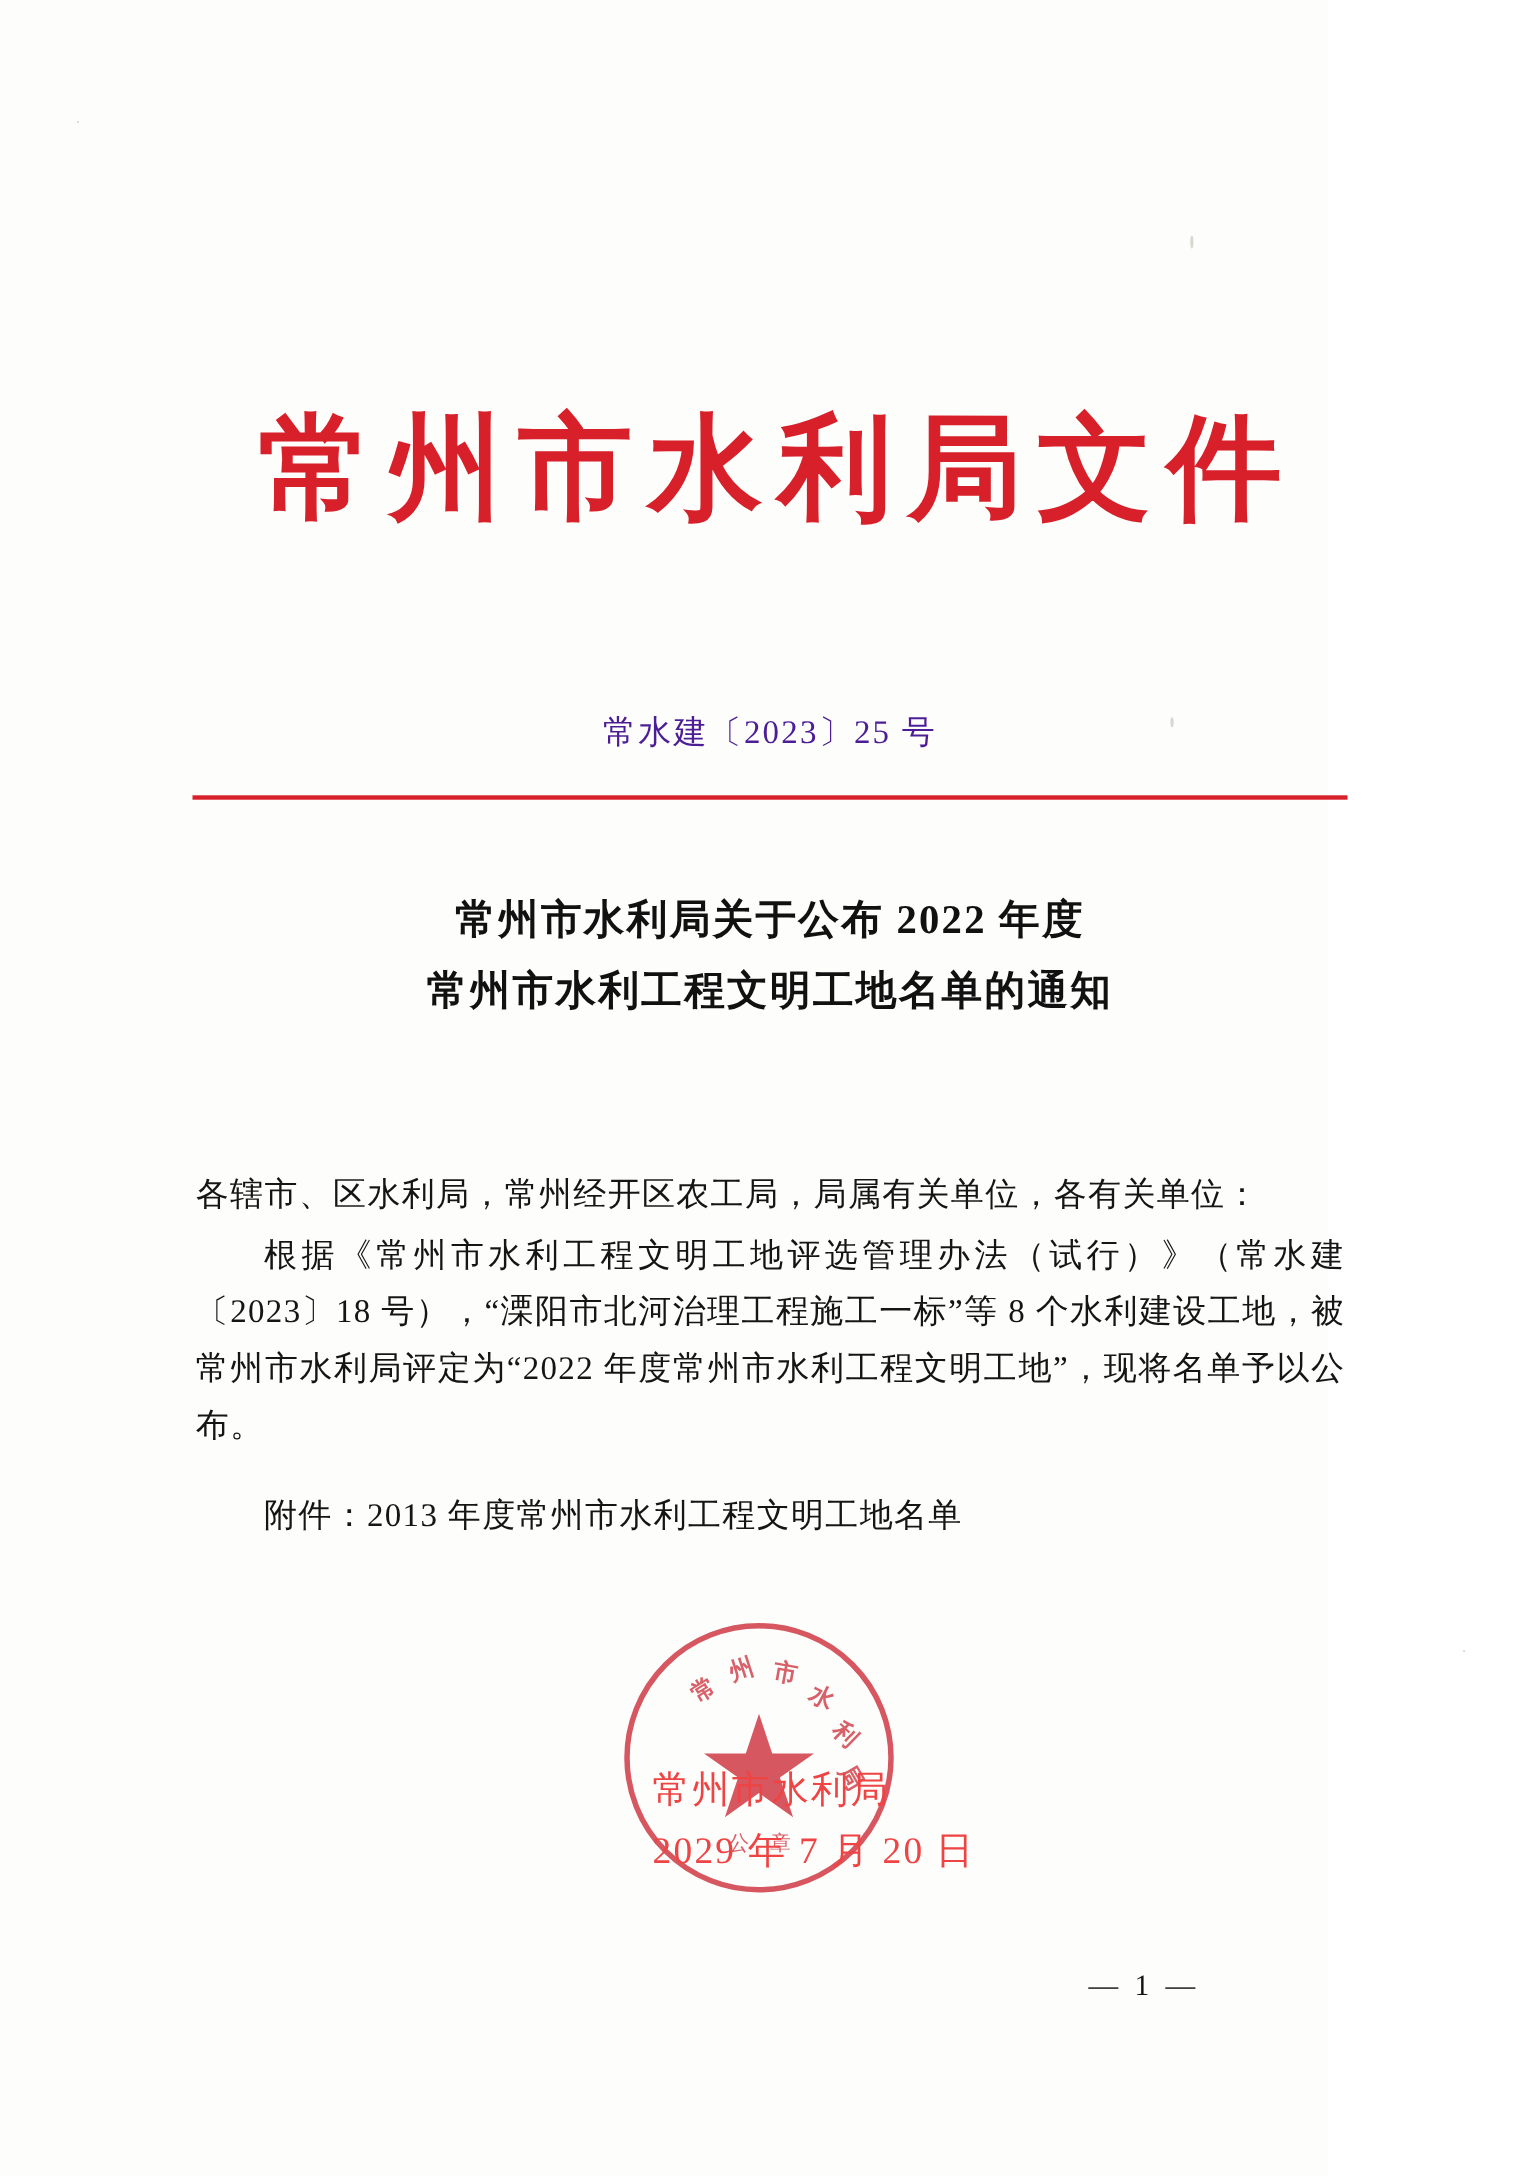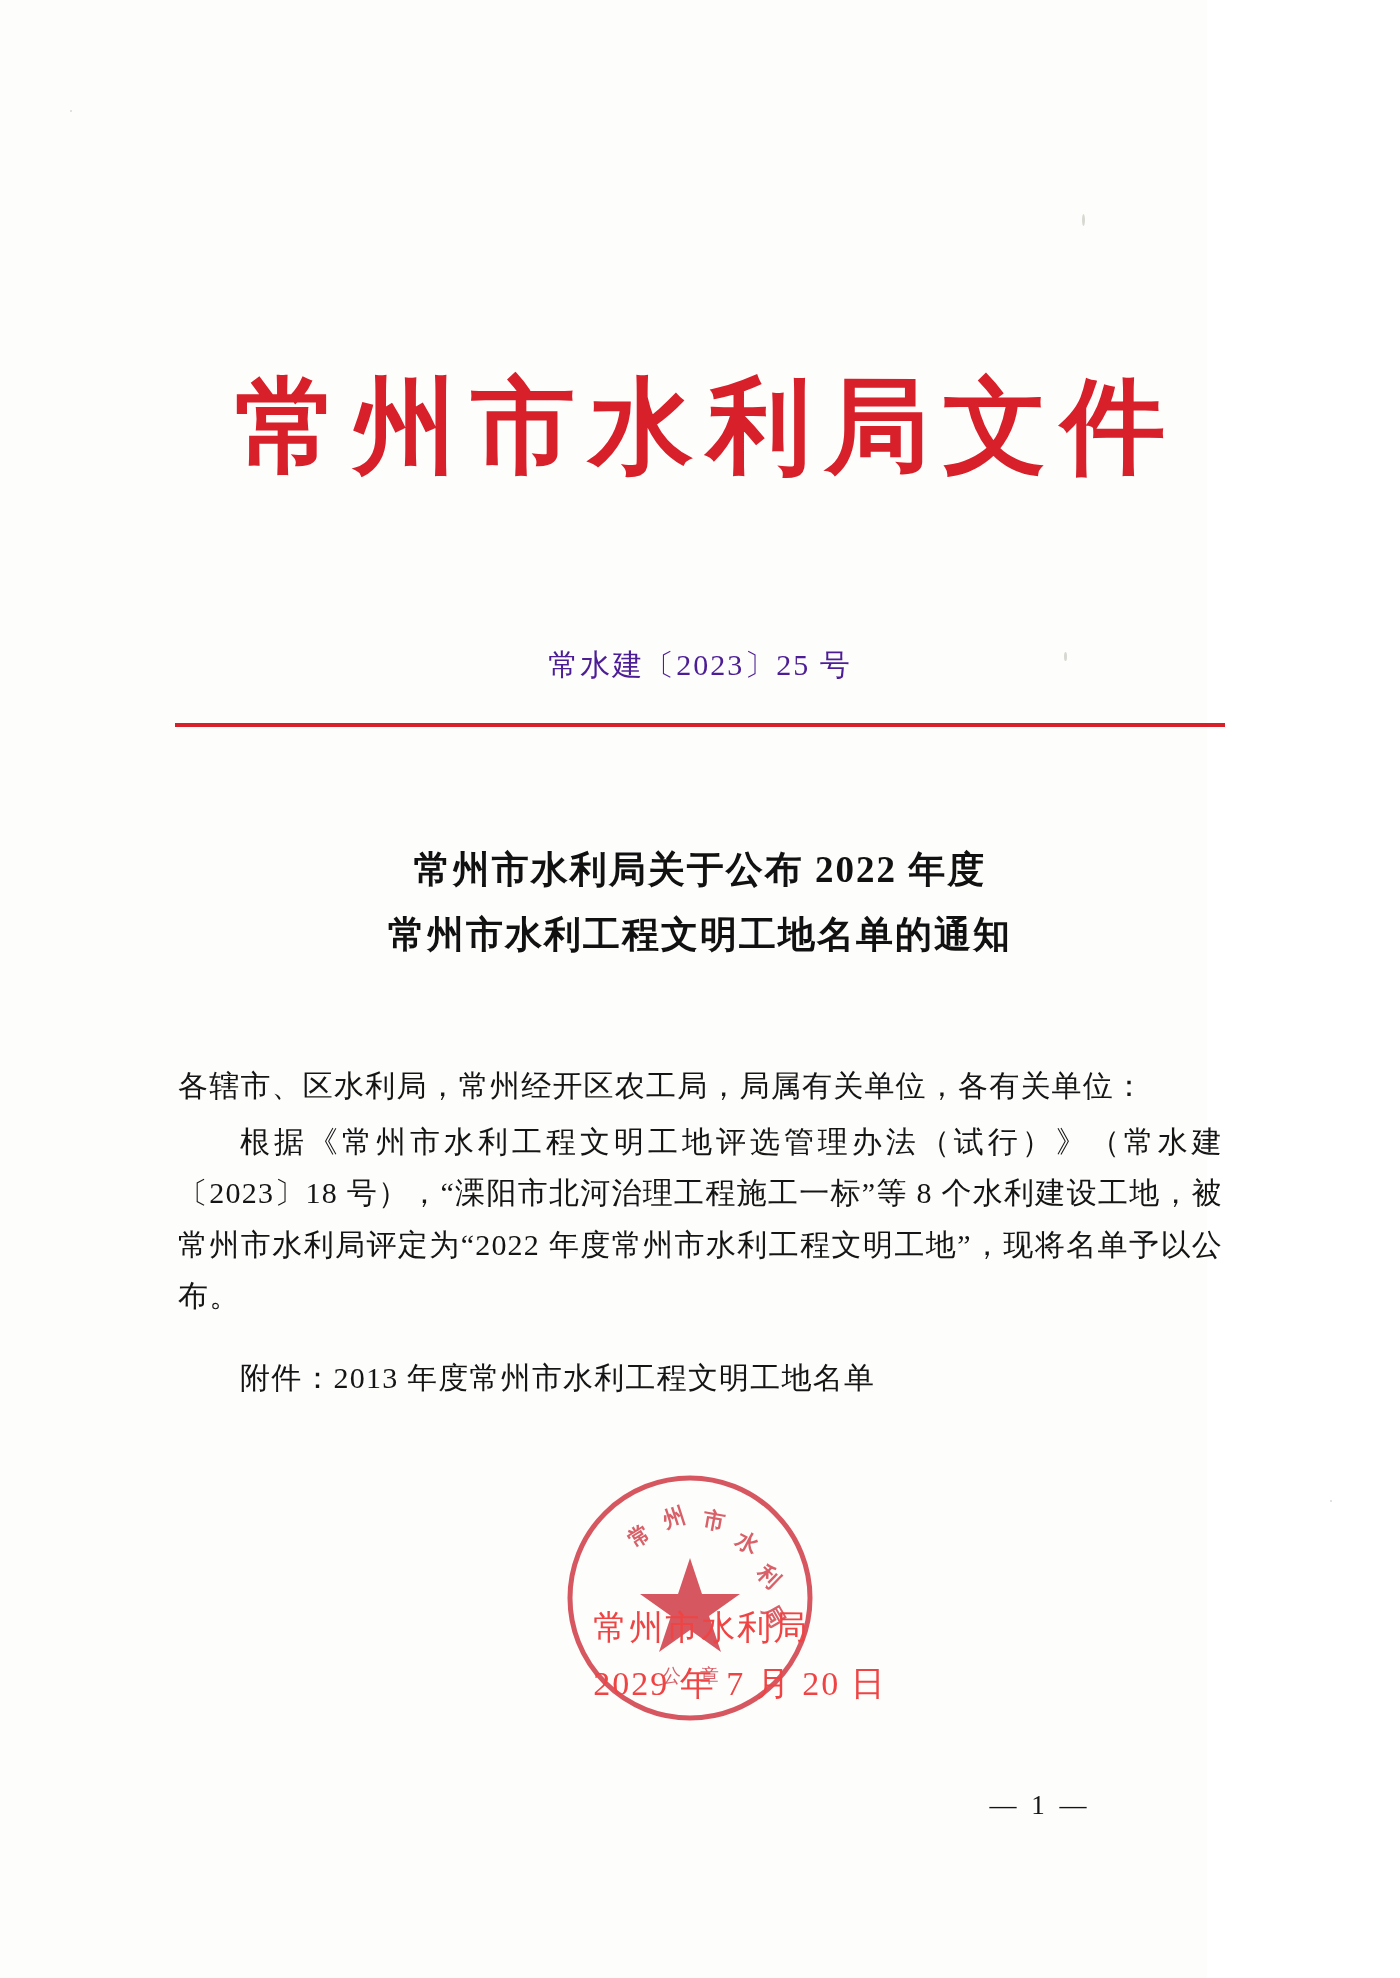--- a/index.html
+++ b/index.html
@@ -65,21 +65,21 @@
     left: 175px;
     top: 723px;
     width: 1050px;
     height: 4px;
     background: #d8202a;
   }
 
   .title-block {
     position: absolute;
     left: 0;
-    top: 838px;
+    top: 805px;
     width: 1400px;
     text-align: center;
   }
   .title-line {
     font-family: "Liberation Serif", "DejaVu Serif", serif;
     font-weight: bold;
     font-size: 37px;
     letter-spacing: 2px;
     line-height: 1.75;
     color: #111111;

